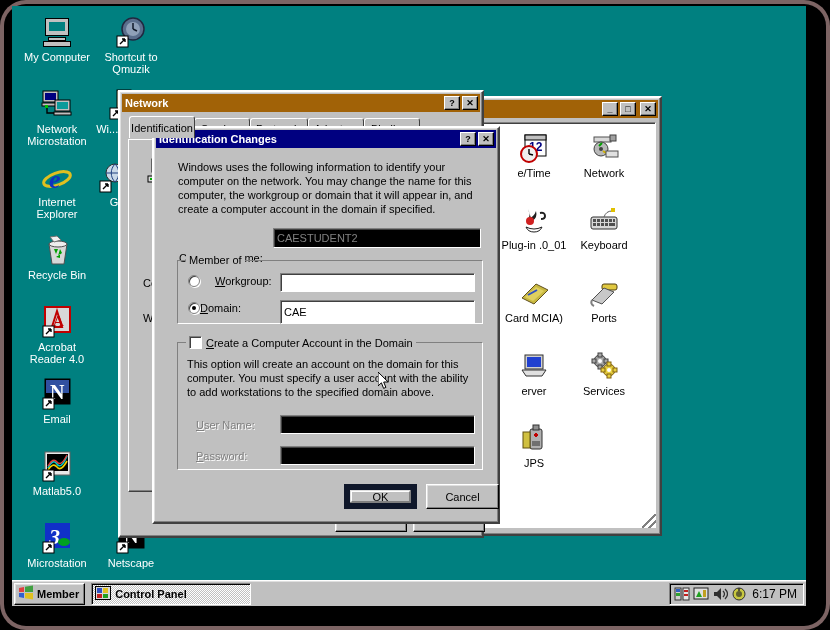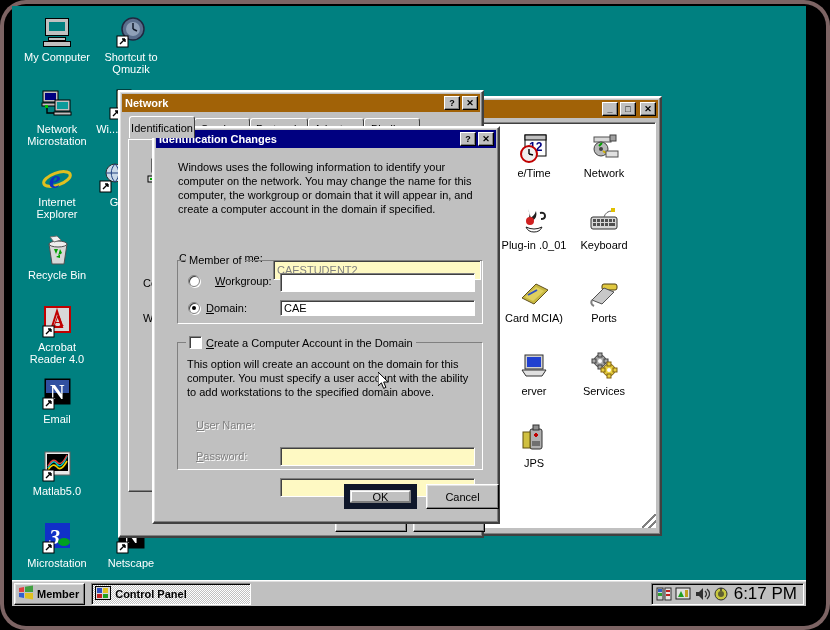--- a/index.html
+++ b/index.html
@@ -119,21 +119,21 @@
   .field {
     background: #ffffff;
     border-top: 1px solid #808080; border-left: 1px solid #808080;
     border-right: 1px solid #ffffff; border-bottom: 1px solid #ffffff;
     box-shadow: inset 1px 1px 0 #404040;
     font-size: 11px; color: #000;
     display: flex; align-items: center;
     padding: 0 2px 0 3px;
     overflow: hidden; white-space: nowrap;
   }
-  .field.disabled { background: #fef9c3; color: #808080; margin-top: 32px; }
+  .field.disabled { background: #000000; color: #808080; }
 
   
   .group {
     position: absolute;
     border-top: 1px solid #808080; border-left: 1px solid #808080;
     border-right: 1px solid #ffffff; border-bottom: 1px solid #ffffff;
   }
   .group > .glabel {
     position: absolute; top: -7px; left: 8px;
     background: #c0c0c0; padding: 0 3px;
@@ -209,21 +209,21 @@
     background-image:
       repeating-conic-gradient(#c0c0c0 0% 25%, #ffffff 0% 50%);
     background-size: 2px 2px;
   }
   #tray {
     height: 22px; display: flex; align-items: center; gap: 3px;
     padding: 0 4px;
     border-top: 1px solid #808080; border-left: 1px solid #808080;
     border-right: 1px solid #ffffff; border-bottom: 1px solid #ffffff;
     box-shadow: inset 1px 1px 0 #000;
-    font-size: 17px;
+    font-size: 12px;
   }
   .trayicon { width: 16px; height: 16px; position: relative; }
 
   
   .cp-item {
     position: absolute; width: 76px; text-align: center;
     font-size: 11px; color: #000; line-height: 12px;
   }
   .cp-item .glyph { display:block; width:32px; height:32px; margin:0 auto 2px auto; position:relative; }
 
@@ -604,25 +604,25 @@
       <div class="group" style="left:23px; top:132px; width:306px; height:64px;">
         <span class="glabel">Member of</span>
       </div>
 
       <div style="position:absolute; left:34px; top:147px; display:flex; align-items:center; gap:15px;">
         <span class="radio"></span>
         <span class="lbl"><span class="u">W</span><span>orkgroup:</span></span>
       </div>
       <div class="field" style="position:absolute; left:126px; top:145px; width:195px; height:19px;"></div>
 
-      <div style="position:absolute; left:34px; top:174px; display:flex; align-items:center; gap:6px;">
+      <div style="position:absolute; left:34px; top:174px; display:flex; align-items:center; ">
         <span class="radio on"></span>
         <span class="lbl"><span class="u">D</span><span>omain:</span></span>
       </div>
-      <div class="field" style="position:absolute; left:126px; top:172px; width:195px; height:16px;">CAE</div>
+      <div class="field" style="position:absolute; left:126px; top:172px; width:195px; height:24px;">CAE</div>
 
       <div class="group" style="left:23px; top:214px; width:306px; height:128px;">
         <span class="glabel">
           <span class="checkbox"></span>
           <span class="lbl"><span class="u">C</span><span>reate a Computer Account in the Domain</span></span>
         </span>
       </div>
 
       <div style="position:absolute; left:33px; top:229px; width:286px; font-size:11px; line-height:14px; color:#000;">This option will create an account on the domain for this computer.  You must specify a user account with the ability to add workstations to the specified domain above.</div>
 

